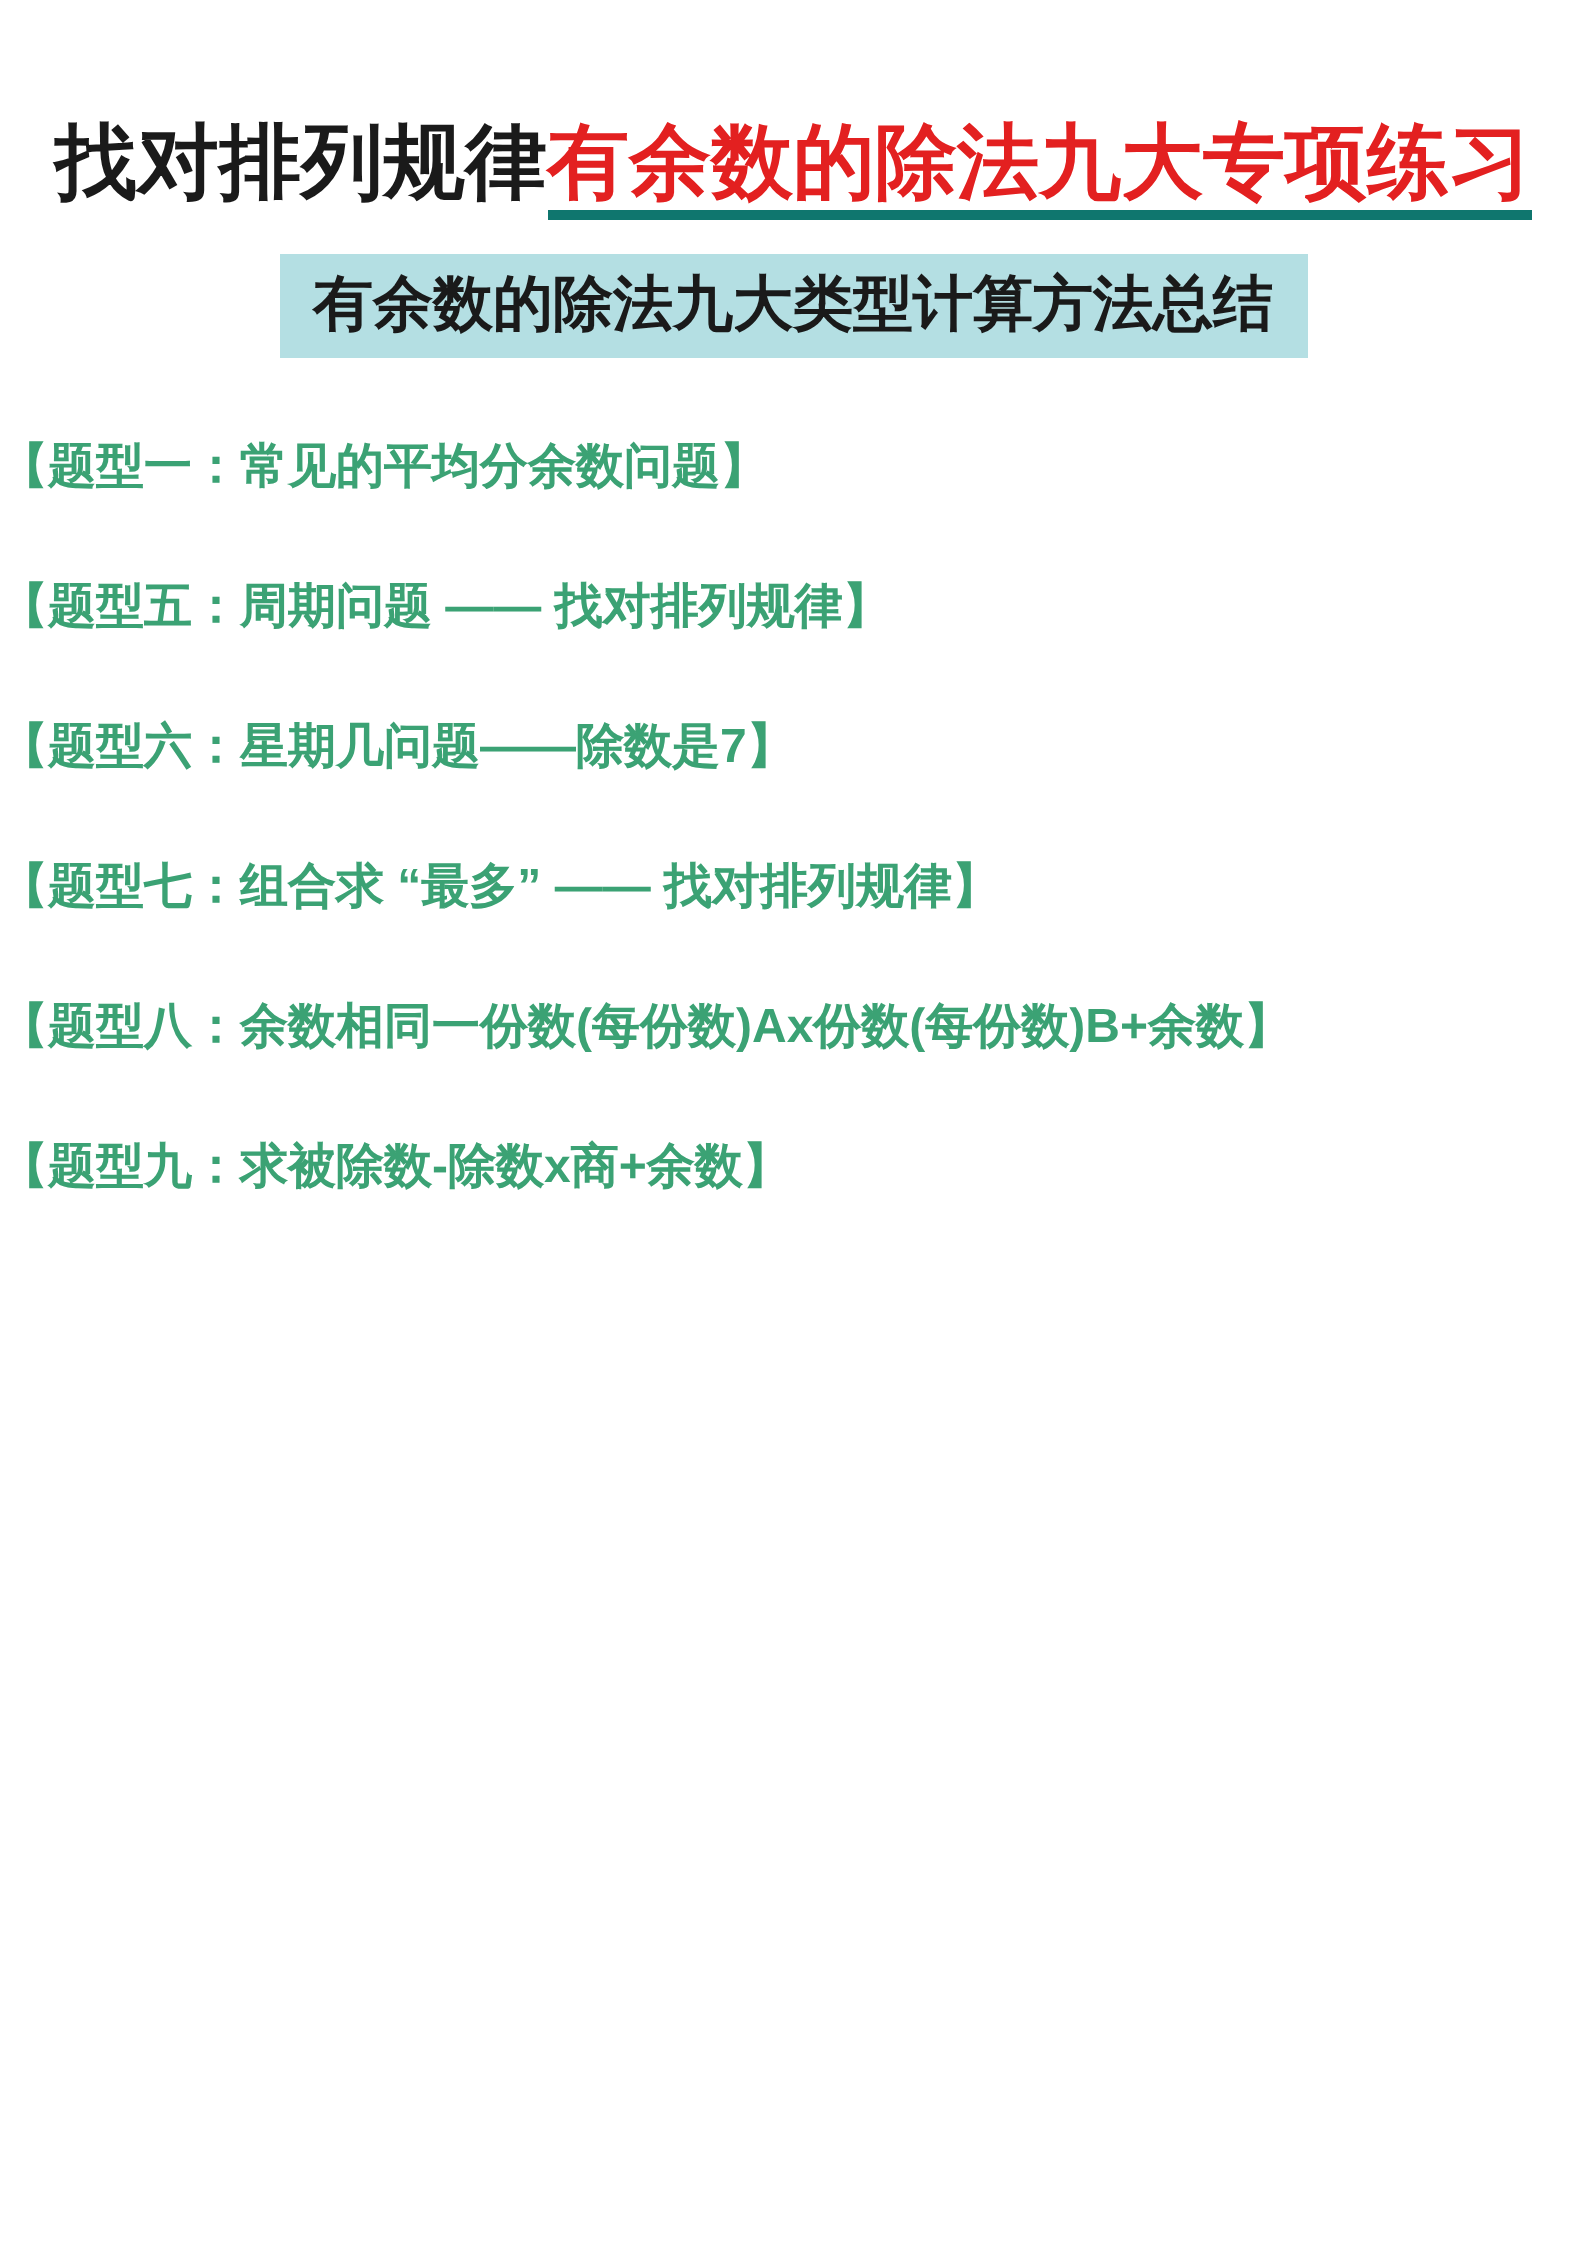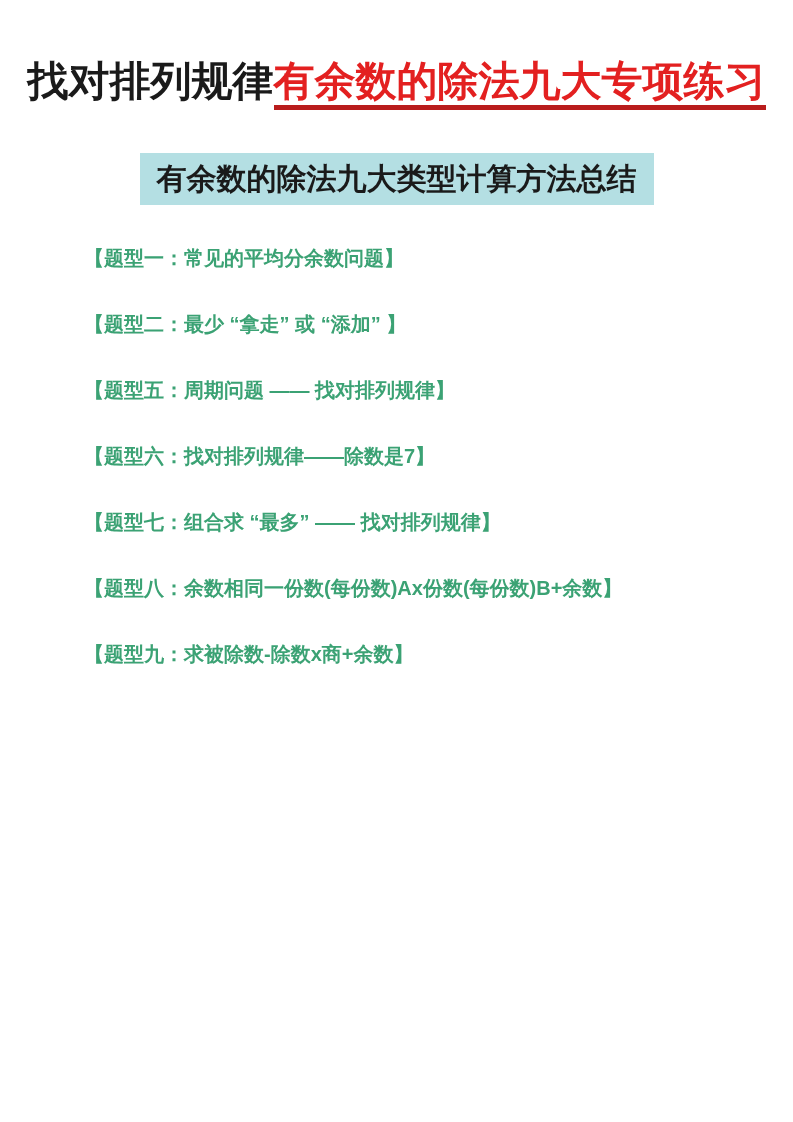--- a/index.html
+++ b/index.html
@@ -20,63 +20,61 @@
     text-align: center;
     font-size: 41px;
     font-weight: 900;
     letter-spacing: 0px;
     line-height: 1.15;
     color: var(--ink, #1a1a1a);
     white-space: nowrap;
   }
   .title-red {
     color: var(--red, #e32020);
-    border-bottom: 5px solid #b91c1c;
+    border-bottom: 5px solid #0f766e;
     padding-bottom: 1px;
   }
   .section-header {
     width: fit-content;
-    margin: 48px auto 0 auto;
+    margin: 22px auto 0 auto;
     background: var(--header-bg, #b4dfe3);
     color: var(--ink, #1a1a1a);
     font-size: 30px;
     font-weight: bold;
     padding: 10px 17px;
     line-height: 1.05;
     white-space: nowrap;
   }
   .topics {
     margin-top: 43px;
   }
   .topic {
     color: var(--green, #3ba274);
-    font-size: 20px;
+    font-size: 24px;
     font-weight: bold;
     line-height: 1;
-    padding-left: 84px;
     margin-bottom: 46px;
     white-space: nowrap;
   }
   .topic:nth-child(8) {
     font-size: 31px;
     padding-left: 74px;
   }
 </style>
 </head>
 <body>
 
 <div class="page">
 
   <h1 class="title"><span class="title-black">找对排列规律</span><span class="title-red">有余数的除法九大专项练习</span></h1>
 
   <div class="section-header">有余数的除法九大类型计算方法总结</div>
 
   <div class="topics">
     <div class="topic">【题型一：常见的平均分余数问题】</div>
-    <div class="topic">【题型二：最少 “拿走” 或 “添加” 】</div>
     <div class="topic">【题型五：周期问题 —— 找对排列规律】</div>
-    <div class="topic">【题型六：找对排列规律——除数是7】</div>
+    <div class="topic">【题型六：星期几问题——除数是7】</div>
     <div class="topic">【题型七：组合求 “最多” —— 找对排列规律】</div>
     <div class="topic">【题型八：余数相同一份数(每份数)Ax份数(每份数)B+余数】</div>
     <div class="topic">【题型九：求被除数-除数x商+余数】</div>
   </div>
 
 </div>
 
 </body></html>

